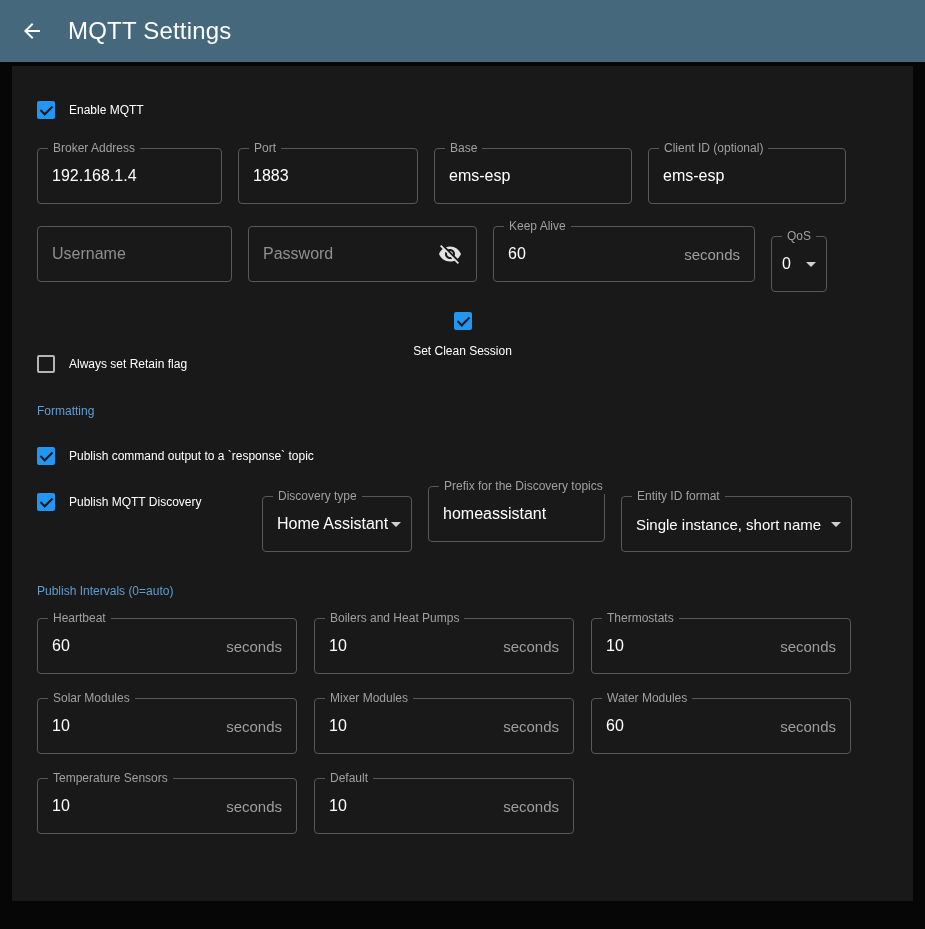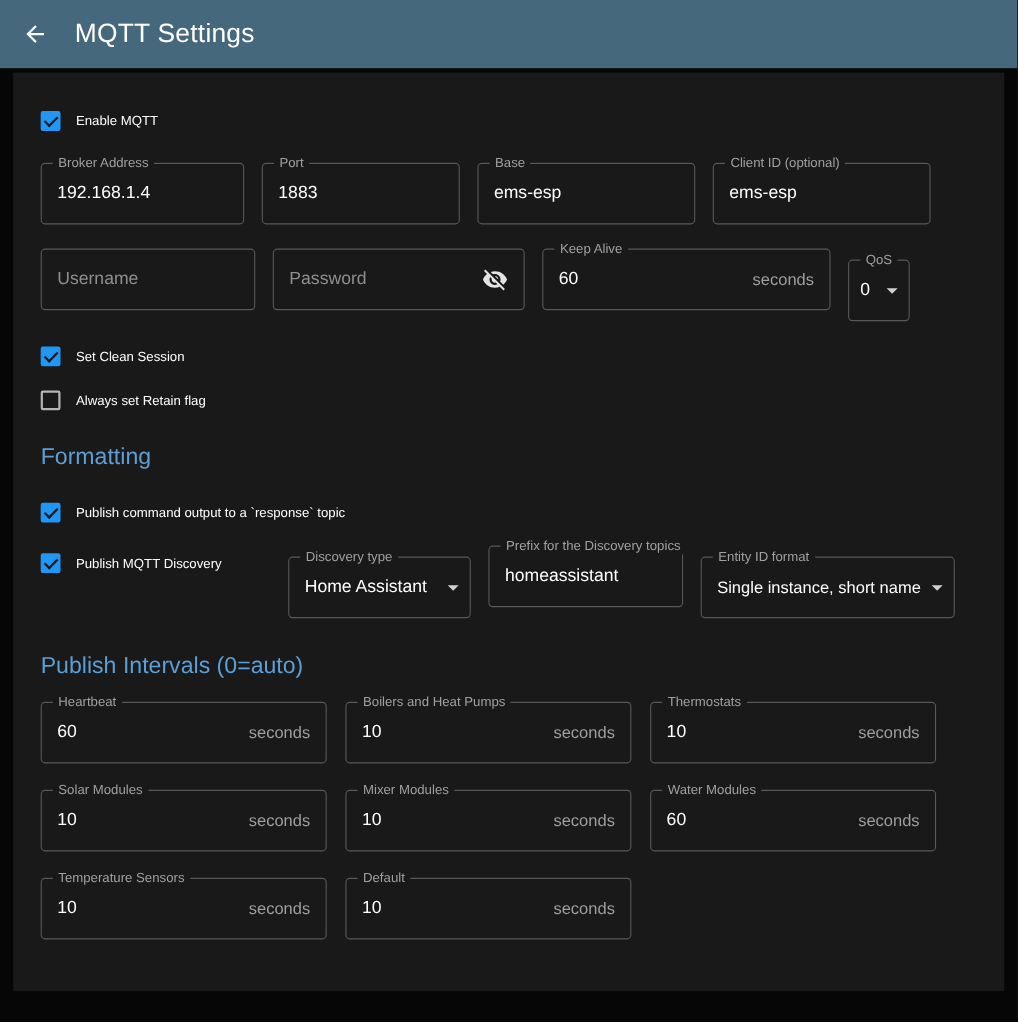--- a/index.html
+++ b/index.html
@@ -81,26 +81,26 @@
   .fsuffix { margin-left: auto; font-size: 15px; color: var(--suffix, #9e9e9e); }
   .caret {
     width: 0; height: 0; flex: none;
     border-left: 5px solid transparent;
     border-right: 5px solid transparent;
     border-top: 5px solid #cfd0d0;
   }
   .caret.abs { position: absolute; right: 10px; top: 25px; }
   .eyebtn { margin-left: auto; cursor: pointer; display: flex; }
 
-  .heading { color: var(--accent, #5c9fd6); font-size: 21px; font-weight: 400; }
+  .heading { color: var(--accent, #5c9fd6); font-size: 12px; font-weight: 400; }
 
   
   .mt-row1 { margin-top: 26px; }
   .mt-row2 { margin-top: 22px; }
-  .mt-cb1 { margin-top: 20px; }
+  .mt-cb1 { margin-top: 20px; flex-direction: column; }
   .mt-cb2 { margin-top: 16px; }
   .mt-h1 { margin-top: 28px; margin-bottom: 16px; }
   .mt-cb3 { margin-top: 26px; }
   .mt-disc { margin-top: 18px; }
   .mt-h2 { margin-top: 32px; margin-bottom: 20px; }
 
   .disc-row { display: flex; gap: 16px; align-items: flex-start; }
   .disc-row .cbrow { width: 209px; margin-top: 4px; flex: none; }
 
   .igrid { display: flex; flex-wrap: wrap; gap: 24px 17px; }
@@ -186,21 +186,21 @@
   <div class="cbrow mt-cb3">
     <span class="cb checked"></span>
     <span class="cblabel">Publish command output to a `response` topic</span>
   </div>
 
   <div class="disc-row mt-disc">
     <div class="cbrow">
       <span class="cb checked"></span>
       <span class="cblabel">Publish MQTT Discovery</span>
     </div>
-    <div class="field select" style="width:166px">
+    <div class="field select" style="width:150px">
       <span class="flabel">Discovery type</span>
       <span class="fvalue">Home Assistant</span>
       <span class="caret abs"></span>
     </div>
     <div class="field" style="width:177px">
       <span class="flabel">Prefix for the Discovery topics</span>
       <span class="fvalue">homeassistant</span>
     </div>
     <div class="field select" style="width:231px">
       <span class="flabel">Entity ID format</span>

